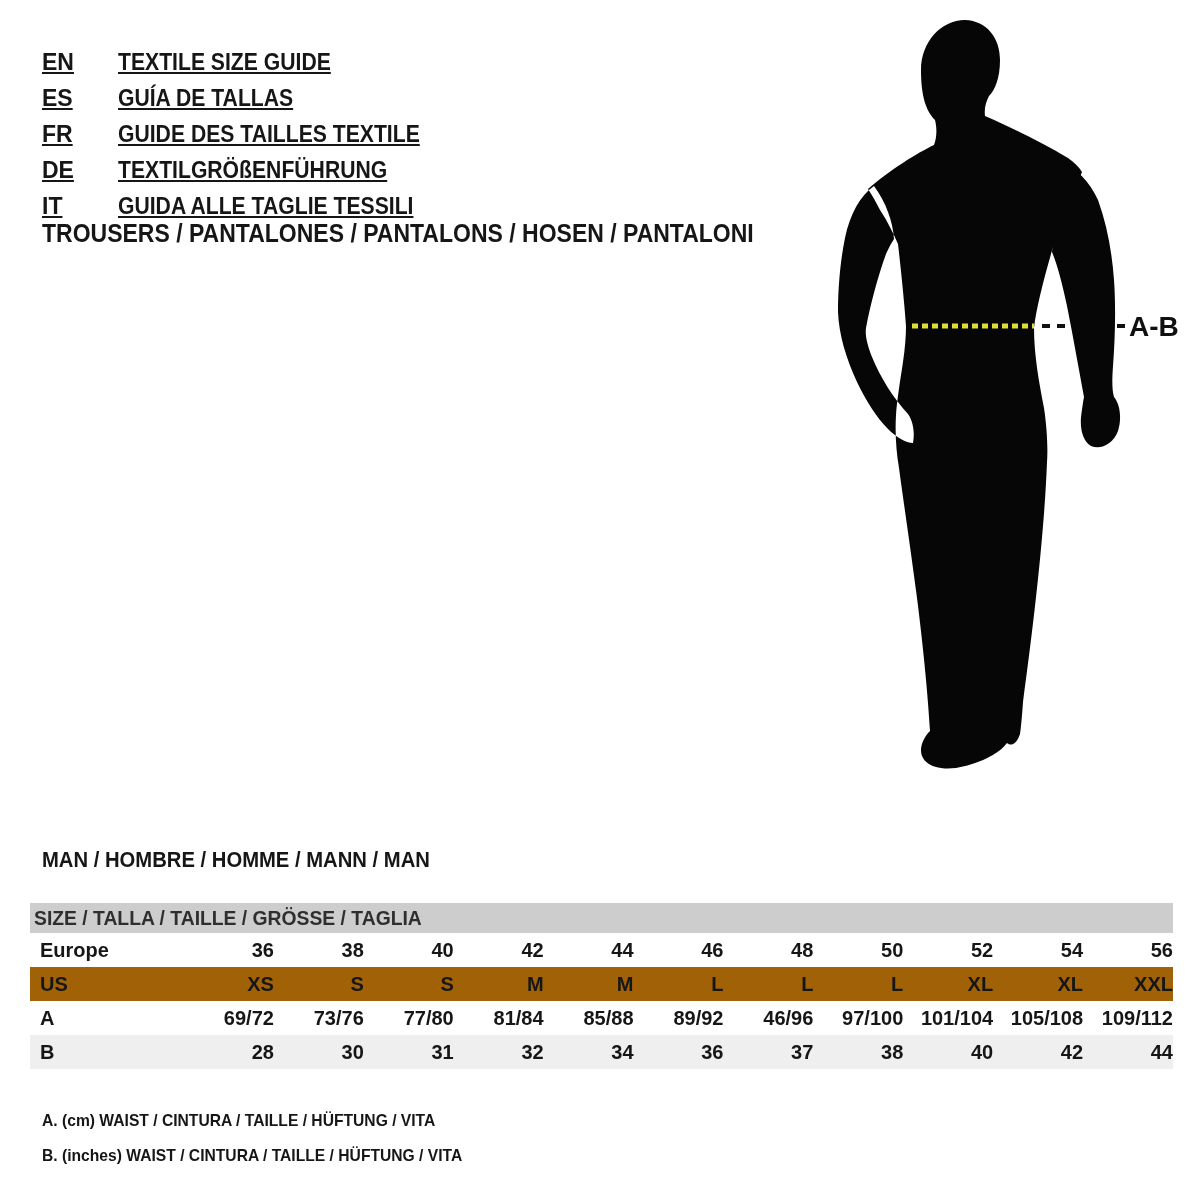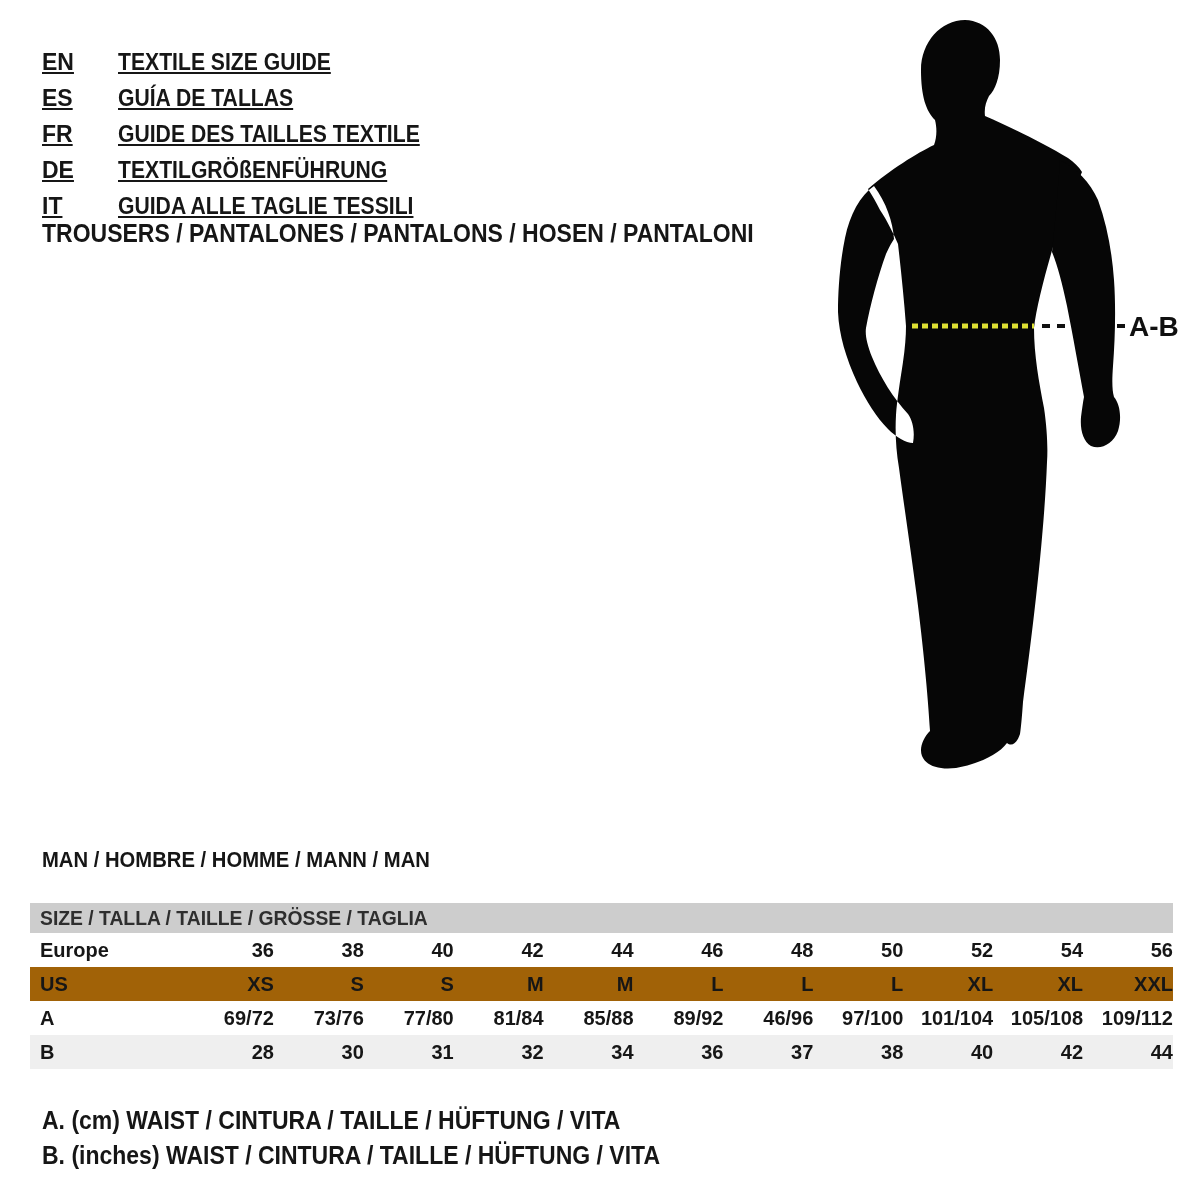--- a/index.html
+++ b/index.html
@@ -14,26 +14,26 @@
   .lang-row{display:flex;height:36px;line-height:36px;font-size:23px;}
   .lang-code{width:76px;}
 
   .product-line{position:absolute;left:42px;top:218px;font-size:25px;line-height:30px;}
 
   .figure-wrap{position:absolute;left:820px;top:0;width:380px;height:780px;}
 
   .gender-title{position:absolute;left:42px;top:845px;font-size:22px;line-height:30px;}
 
   .size-table{position:absolute;left:30px;top:903px;width:1143px;font-size:20px;}
-  .size-header{height:30px;line-height:30px;padding-left:10px;font-size:21px;color:#2e2e2e;}
+  .size-header{height:30px;line-height:30px;padding-left:4px;font-size:21px;color:#2e2e2e;}
   .t-row{display:grid;grid-template-columns:154px repeat(11,1fr);height:34px;line-height:34px;}
   .t-label{padding-left:10px;text-align:left;}
   .t-cell{text-align:right;}
 
-  .notes{position:absolute;left:42px;top:1103px;font-size:25px;line-height:35px;}
+  .notes{position:absolute;left:42px;top:1103px;font-size:17px;line-height:35px;}
 </style>
 </head>
 <body>
 
 <div class="lang-block" id="lang-list">
     <div class="lang-row">
       <span class="lang-code">EN</span>
       <span class="lang-title condensed">TEXTILE SIZE GUIDE</span>
     </div>
     <div class="lang-row">

